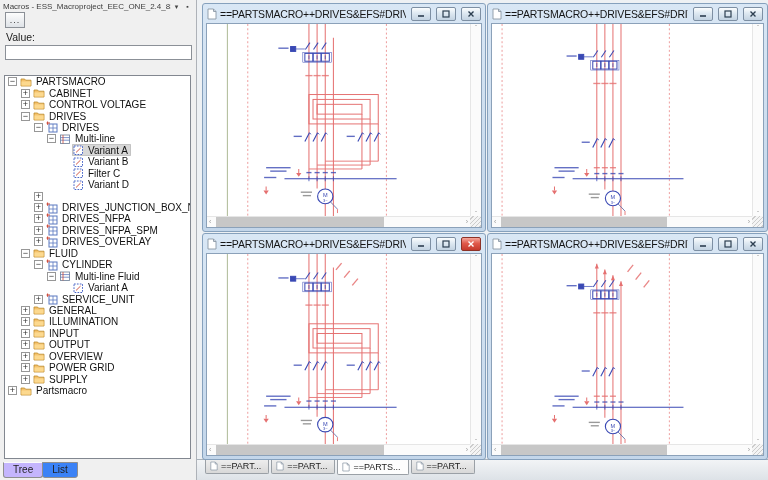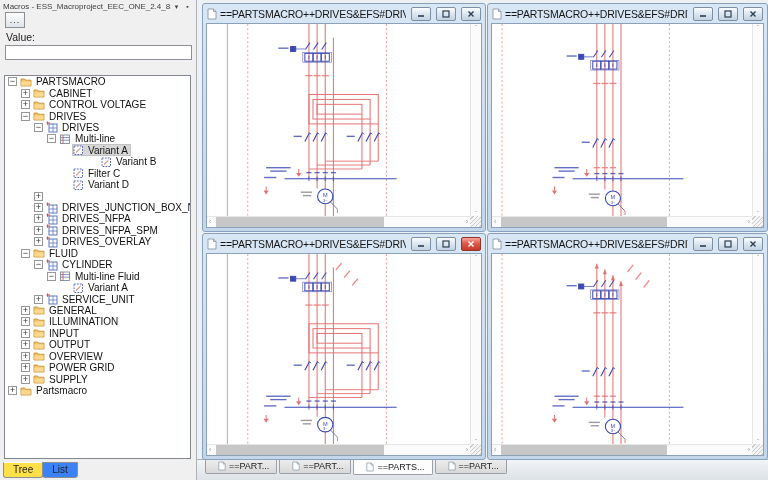--- a/index.html
+++ b/index.html
@@ -34,21 +34,21 @@
               margin-right:3px; font-size:9px; line-height:6.5px; text-align:center; color:#333; }
   .exp-spacer { width:12px; flex:none; }
   .hlwrap { display:flex; align-items:center; border-radius:1px; }
   .hl { background:#d7d7d7; box-shadow:0 0 0 1px #c3c3c3 inset; }
   .ticon { width:12px; height:12px; flex:none; margin-right:3px; }
   .ticon svg { width:12px; height:12px; display:block; }
   .tlabel { padding:0 3px 0 1px; }
   .panel-tabs { position:absolute; left:3px; bottom:2px; height:16px; display:flex; }
   .ptab { font-size:10px; color:#222; padding:1px 9px 2px 9px; background:#3b82f6;
           border:1px solid #8f8f8f; border-radius:0 0 3px 3px; margin-right:-1px; }
-  .ptab.active { background:#fde047; border-top-color:#fafafa; }
+  .ptab.active { background:#c4b5fd; border-top-color:#fafafa; }
 
   
   .mdi { position:absolute; left:197px; top:0; width:571px; height:480px; background:#eef1f4; }
   .win { position:absolute; background:linear-gradient(#dcc 0,#d9e7f5 0,#c3d6ea 100%);
          border:1px solid #86a1bd; border-radius:3px; padding:0 3px 3px 3px; }
   .win-title { height:19px; display:flex; align-items:center; gap:3px; font-size:10.5px;
                color:#151515; padding:0 1px; letter-spacing:-0.2px; }
   .page-ic svg { display:block; }
   .win-title-text { flex:1; min-width:0; overflow:hidden; white-space:nowrap; }
   .win-btn { width:20px; height:14px; flex:none; border:1px solid #7d8fa3; border-radius:2px;
@@ -67,21 +67,21 @@
          border-top:1px solid #e6e6e6; font-size:7px; color:#9a9a9a; }
   .hsb .sa { position:absolute; top:0; left:2px; line-height:10px; }
   .hsb .sa.right { left:auto; right:2px; }
   .hthumb { position:absolute; left:9px; top:0; height:10px; width:64%; background:#c7c7c7; }
   .corner { position:absolute; right:0; bottom:0; width:11px; height:11px; background:#f4f4f4;
             background-image:repeating-linear-gradient(135deg,#f4f4f4 0 2px,#cccccc 2px 3px); }
 
   .page-tab-bar { position:absolute; left:0; top:459px; width:571px; height:21px;
                   border-top:1px solid #a8b2bb; background:linear-gradient(#f2f4f6,#dde2e7); }
   .page-tabs { position:absolute; left:8px; top:459px; height:16px; display:flex; }
-  .pgtab { display:flex; align-items:center; gap:3px; height:15px; padding:0 7px 0 12px;
+  .pgtab { display:flex; align-items:center; gap:3px; height:15px; padding:0 7px 0 4px;
            font-size:9px; color:#222; background:linear-gradient(#efefef,#d8d8d8);
            border:1px solid #9aa0a6; border-top:none; border-radius:0 0 2px 2px;
            margin-right:2px; white-space:nowrap; }
   .pgtab.active { background:#fdfdfd; height:16px; }
 </style>
 </head>
 <body>
 
 <div class="app">
 
@@ -178,21 +178,21 @@
           <span class="hlwrap hl">
             <span class="ticon">
               <svg viewBox="0 0 12 12">
                 <rect x="2" y="2" width="8.5" height="8.5" fill="#fff" stroke="#4a66c8" stroke-width="1" stroke-dasharray="1.7 1.2"></rect>
                 <line x1="4" y1="8.5" x2="8.6" y2="4" stroke="#cc4636" stroke-width="0.9"></line>
               </svg>
             </span>
             <span class="tlabel">Variant A</span>
           </span>
         </div>
-        <div class="tree-row" style="padding-left: 83px;">
+        <div class="tree-row" style="padding-left: 55px;">
           <span class="exp-spacer"></span>
           <span class="hlwrap">
             <span class="ticon">
               <svg viewBox="0 0 12 12">
                 <rect x="2" y="2" width="8.5" height="8.5" fill="#fff" stroke="#4a66c8" stroke-width="1" stroke-dasharray="1.7 1.2"></rect>
                 <line x1="4" y1="8.5" x2="8.6" y2="4" stroke="#cc4636" stroke-width="0.9"></line>
               </svg>
             </span>
             <span class="tlabel">Variant B</span>
           </span>

